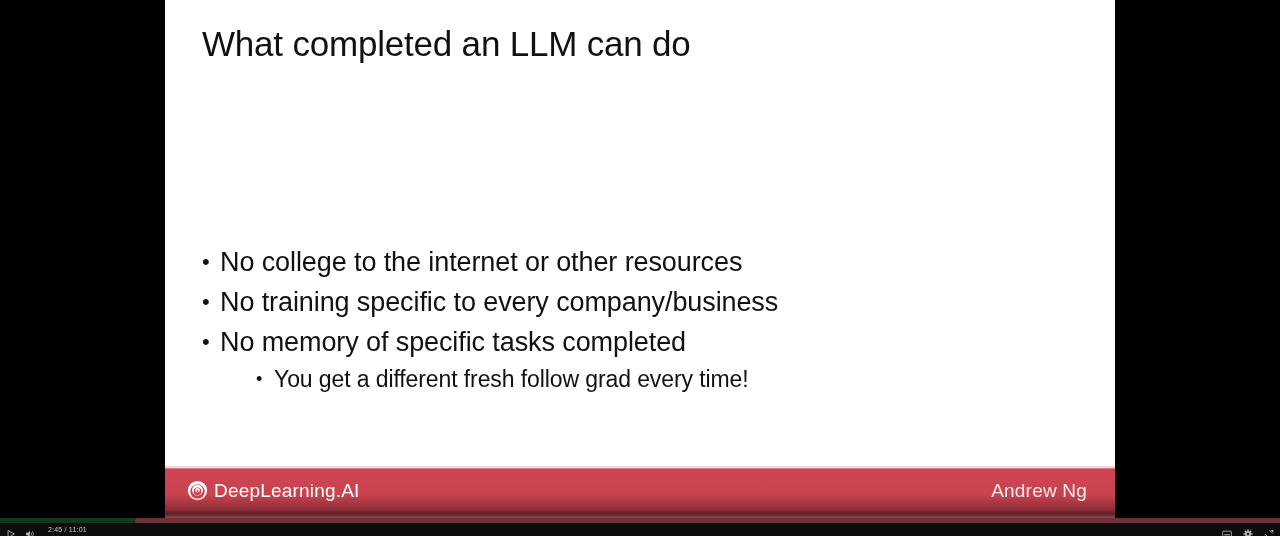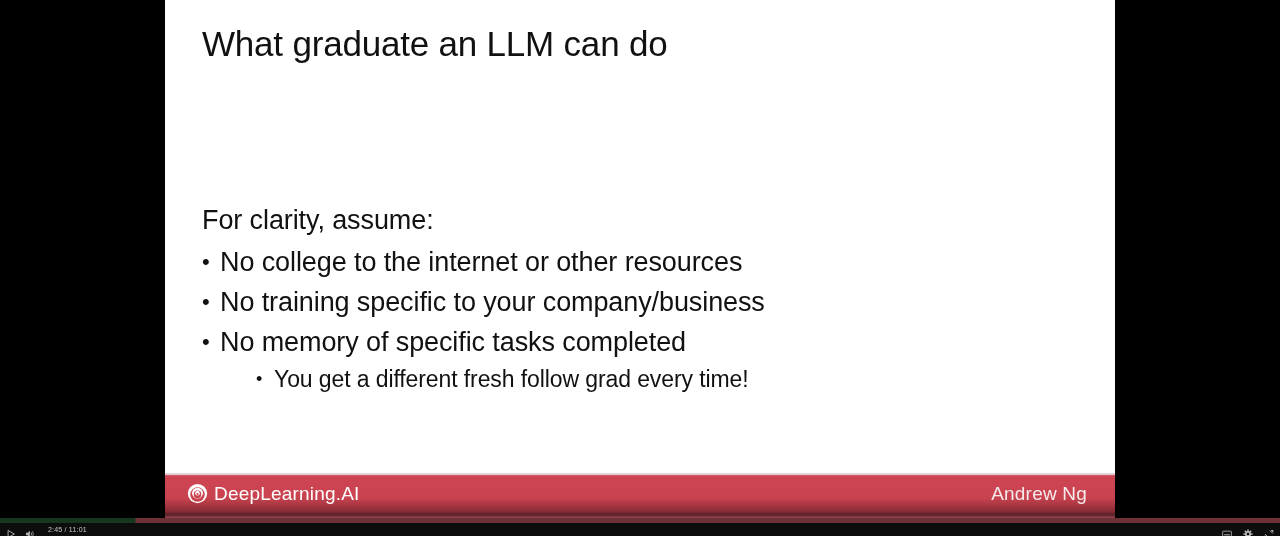--- a/index.html
+++ b/index.html
@@ -114,21 +114,21 @@
     line-height: 36px;
     color: #111111;
   }
 
   
   #slide-footer {
     position: absolute;
     left: 0;
     bottom: 0;
     width: 100%;
-    height: 45px;
+    height: 52px;
     background: linear-gradient(to bottom,
                 #e8d7dc 0%, #e8d7dc 3%,
                 #cf4453 6%,
                 #c9434f 55%,
                 #8e2d38 84%,
                 #5d2028 92%,
                 #7b3741 97%,
                 #9c4753 100%);
     display: flex;
     align-items: center;
@@ -251,33 +251,32 @@
 </style>
 </head>
 <body>
 
 <div id="app">
 
   <div id="slide">
 
     <div id="slide-body">
 
-      <div class="slide-title">What graduate an LLM can do</div>
-
-
-      <div class="para" id="para-assume">For clarity, assume:</div>
+      <div class="slide-title">What completed an LLM can do</div>
+
+
 
       <ul class="bullet-list">
         <li class="bullet-item">
           <span class="dot">•</span>
           <span>No college to the internet or other resources</span>
         </li>
         <li class="bullet-item">
           <span class="dot">•</span>
-          <span>No training specific to your company/business</span>
+          <span>No training specific to every company/business</span>
         </li>
         <li class="bullet-item">
           <span class="dot">•</span>
           <span>No memory of specific tasks completed</span>
           <ul class="sub-list">
             <li class="sub-item">
               <span class="dot">•</span>
               <span>You get a different fresh follow grad every time!</span>
             </li>
           </ul>

